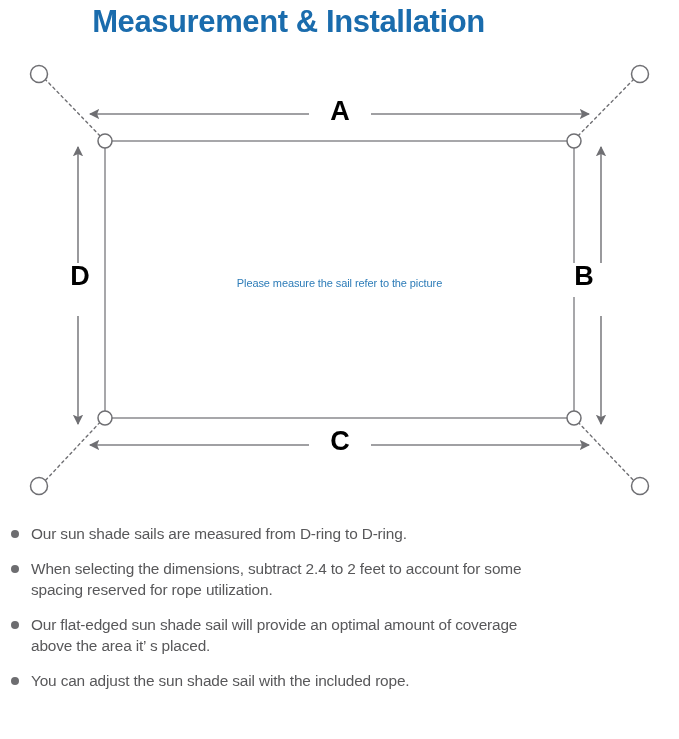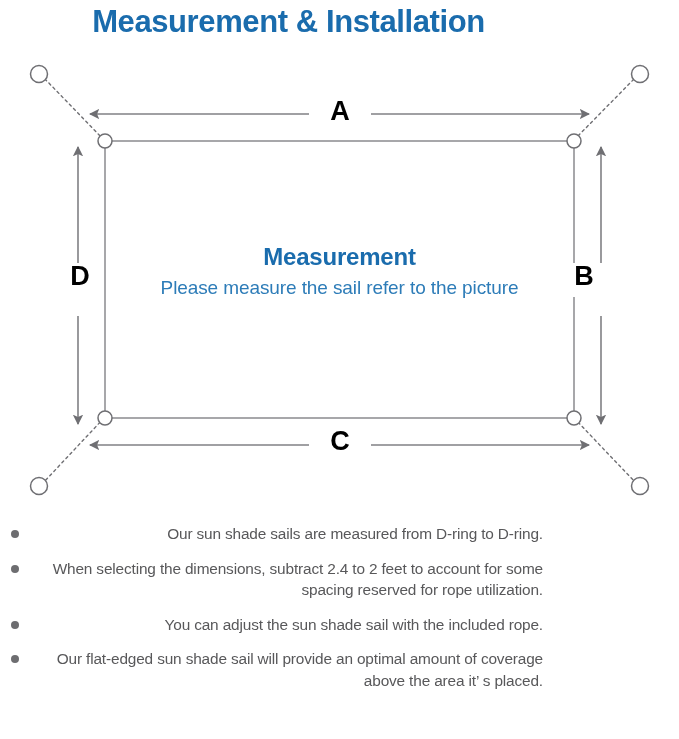--- a/index.html
+++ b/index.html
@@ -41,21 +41,21 @@
   }
   .center-main{
     top:243px;
     font-size:24px;
     font-weight:bold;
     color:#1a6cad;
     letter-spacing:-0.2px;
   }
   .center-sub{
     top:277px;
-    font-size:19px;
+    font-size:11px;
     font-weight:normal;
     color:#2d7cb8;
     letter-spacing:-0.1px;
   }
 
   .dimlabel{
     position:absolute;
     font-weight:bold;
     color:#000000;
     font-size:27px;
@@ -65,21 +65,20 @@
   }
   .dim-a{ left:309px; top:98px; width:62px; height:34px;}
   .dim-c{ left:309px; top:428px; width:62px; height:34px;}
   .dim-b{ left:564px; top:263px; width:40px; height:34px;}
   .dim-d{ left:58px;  top:263px; width:44px; height:34px;}
 
   .notes{
     position:absolute;
     left:0;top:523px;
     width:543px;
-    text-align:right;
   }
   .note{
     position:relative;
     padding-left:31px;
     margin-bottom:13px;
     font-size:15.4px;
     line-height:21.5px;
     color:#58585a;
     letter-spacing:-0.15px;
   }
@@ -140,40 +139,39 @@
 
         <line x1="78" y1="235" x2="78" y2="101" marker-end="url(#arrHead)"></line>
         <line x1="78" y1="270" x2="78" y2="378" marker-end="url(#arrHead)"></line>
 
         <line x1="601" y1="235" x2="601" y2="101" marker-end="url(#arrHead)"></line>
         <line x1="601" y1="270" x2="601" y2="378" marker-end="url(#arrHead)"></line>
       </g>
     </svg>
   </div>
 
-  <div class="center-label center-main">Measurement</div>
   <div class="center-label center-sub">Please measure the sail refer to the picture</div>
 
   <div class="dimlabel dim-a">A</div>
   <div class="dimlabel dim-b">B</div>
   <div class="dimlabel dim-c">C</div>
   <div class="dimlabel dim-d">D</div>
 
   <div class="notes">
     <div class="note">
       <span class="bullet"></span>
       <span class="note-text">Our sun shade sails are measured from D-ring to D-ring.</span>
     </div>
     <div class="note">
       <span class="bullet"></span>
       <span class="note-text">When selecting the dimensions, subtract 2.4 to 2 feet to account for some spacing reserved for rope utilization.</span>
     </div>
     <div class="note">
       <span class="bullet"></span>
-      <span class="note-text">You can adjust the sun shade sail with the included rope.</span>
+      <span class="note-text">Our flat-edged sun shade sail will provide an optimal amount of coverage above the area it’ s placed.</span>
     </div>
     <div class="note">
       <span class="bullet"></span>
-      <span class="note-text">Our flat-edged sun shade sail will provide an optimal amount of coverage above the area it’ s placed.</span>
+      <span class="note-text">You can adjust the sun shade sail with the included rope.</span>
     </div>
   </div>
 
 </div>
 
 </body></html>

